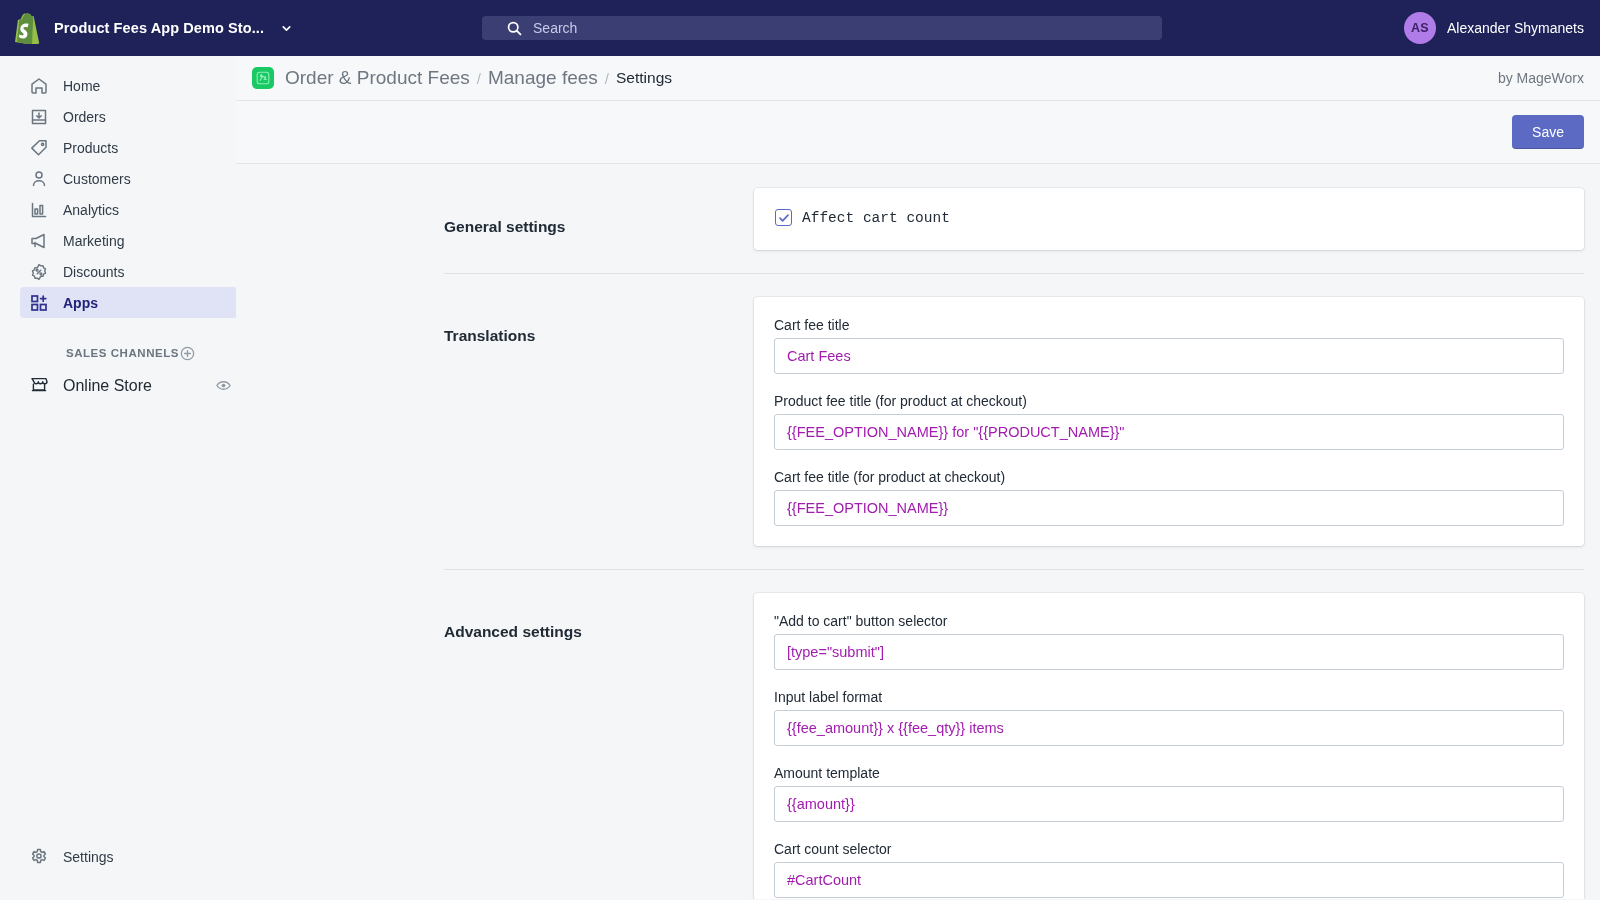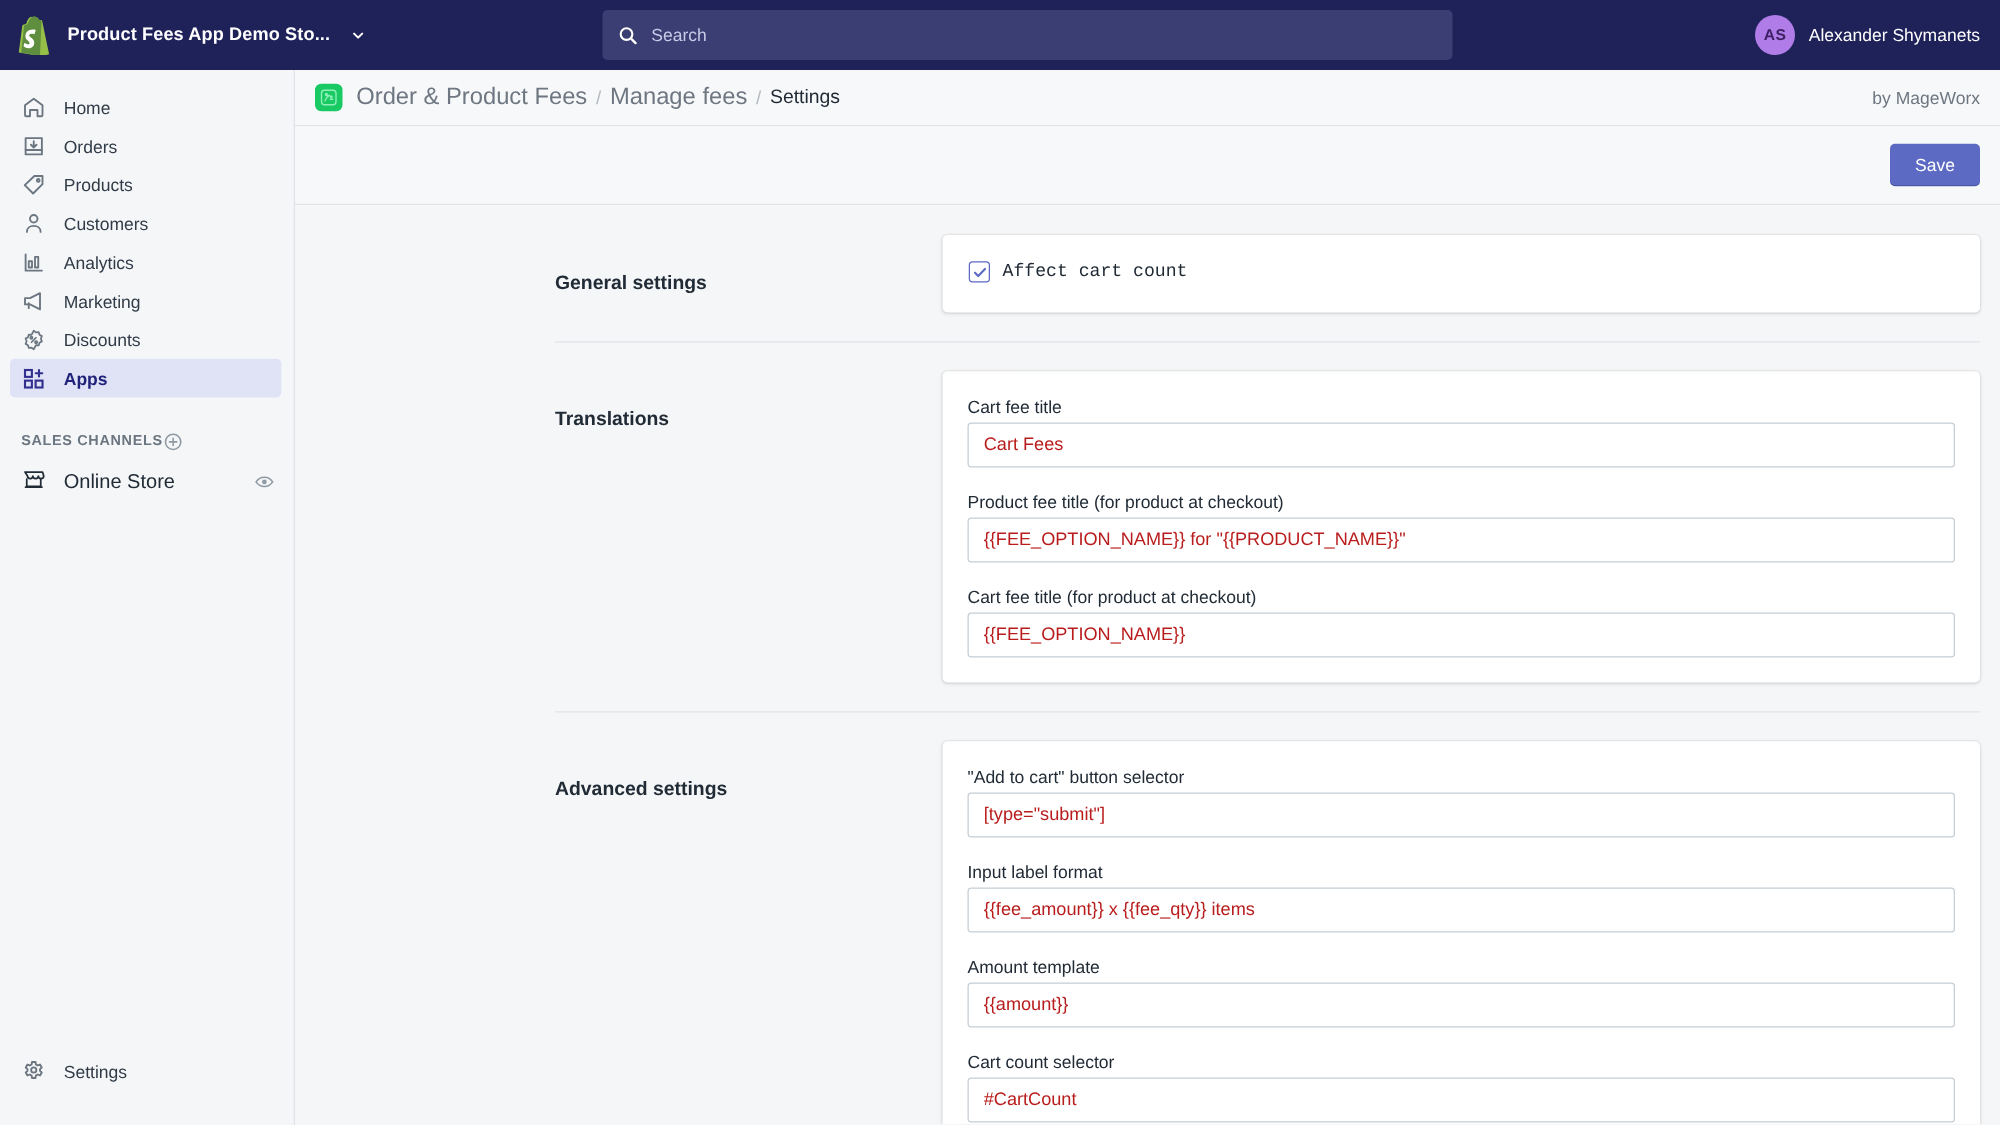--- a/index.html
+++ b/index.html
@@ -37,25 +37,25 @@
     color: #ffffff;
     margin-left: 6px;
     display: flex; align-items: center;
   }
   .topbar-search-wrap {
     flex: 1 1 auto;
     display: flex;
     justify-content: center;
   }
   .search-box {
-    width: 680px; height: 40px;
+    width: 680px; height: 24px;
     background: #3b3e72;
     border-radius: 4px;
     display: flex; align-items: center;
-    padding: 0 12px;
+    padding: 0 24px;
     gap: 10px;
     cursor: text;
   }
   .search-icon { flex: 0 0 auto; display: flex; }
   .search-placeholder {
     color: #c8cbe8;
     font-size: 14px;
   }
   .topbar-user {
     display: flex; align-items: center;
@@ -73,21 +73,21 @@
     letter-spacing: .3px;
   }
   .user-name {
     color: #ffffff;
     font-size: 14px;
     white-space: nowrap;
   }
 
   
   .sidebar {
-    position: absolute; top: 56px; left: 0;
+    position: absolute; top: 56px; left: 12px;
     width: 236px; height: 844px;
     background: #f4f6f8;
     border-right: 1px solid #dfe3e8;
   }
   .nav-list { padding-top: 14px; }
   .nav-item {
     display: flex; align-items: center;
     gap: 14px;
     height: 31px;
     margin: 0 10px 0 8px;
@@ -105,21 +105,21 @@
     font-size: 14px;
     color: #303b47;
     white-space: nowrap;
   }
   .nav-item.active { background: #dfe3f5; }
   .nav-item.active .nav-icon { color: #31308f; }
   .nav-item.active .nav-label { color: #21227a; font-weight: bold; }
 
   .section-header {
     display: flex; align-items: center;
-    justify-content: flex-start;
+    justify-content: center;
     margin: 24px 14px 6px 17px;
     height: 22px;
   }
   .section-title {
     font-size: 11.5px;
     font-weight: bold;
     letter-spacing: .55px;
     color: #6b7680;
   }
   .section-action { color: #8f9aa4; display: flex; cursor: pointer; }
@@ -259,21 +259,21 @@
   }
   .field-input {
     display: block;
     width: 100%;
     height: 36px;
     border: 1px solid #c4cdd5;
     border-radius: 3px;
     background: #ffffff;
     padding: 0 12px;
     font-size: 14.5px;
-    color: #b91c1c;
+    color: #a21caf;
     font-family: "Liberation Sans", sans-serif;
     outline: none;
   }
 </style>
 </head>
 <body>
 
 <div class="topbar">
   <div class="topbar-brand">
     <span class="shopify-logo">

